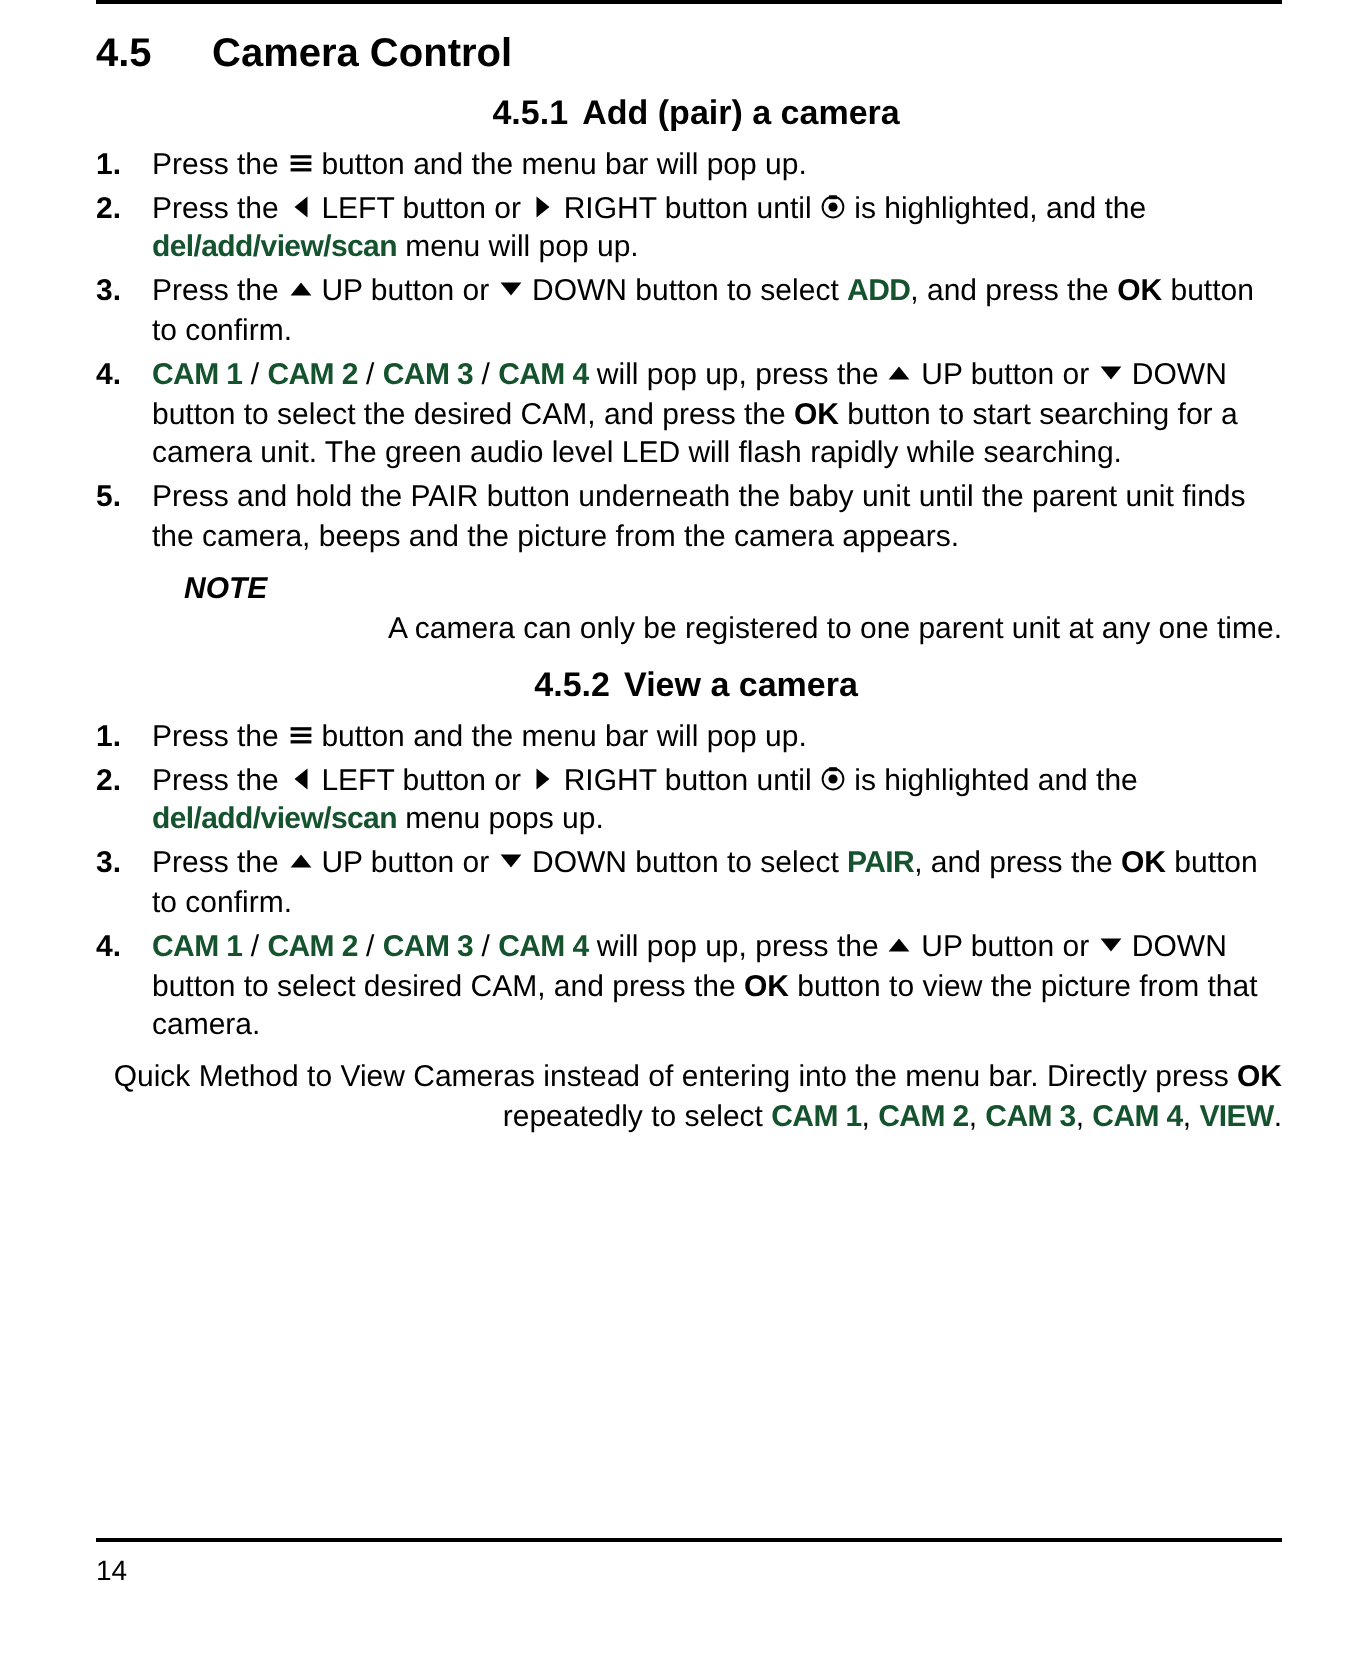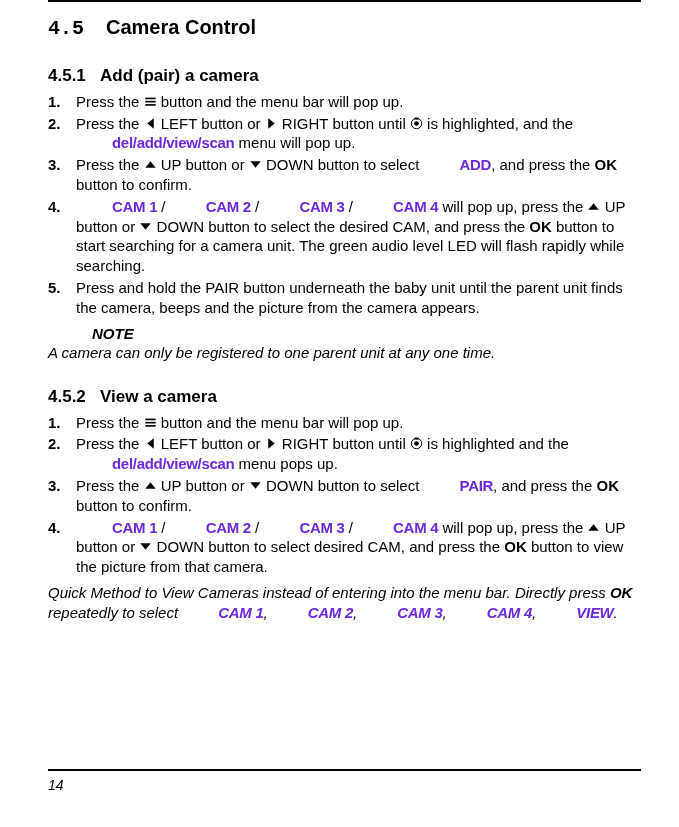--- a/index.html
+++ b/index.html
@@ -22,25 +22,26 @@
   .content {
     padding: 8px 38px 0 48px;
     font-size: 15px;
     line-height: 1.32;
   }
   h1.sec {
     font-size: 20px;
     font-weight: bold;
     margin: 4px 0 6px 0;
   }
-  h1.sec .num { display:inline-block; width:58px;font-family:Liberation Mono, monospace; }
+  h1.sec .num { display:inline-block; width:58px; }
   h2.sub {
     font-size: 17px;
     font-weight: bold;
-    margin: 23px 0 4px 0;
+    margin: 6px 0 4px 0;
+    text-align: center;
   }
   h2.sub .num { display:inline-block; width:52px; }
   ol.steps {
     list-style: none;
     padding: 0;
     margin: 0 0 6px 0;
   }
   ol.steps > li {
     display: flex;
     margin: 0 0 2px 0;
@@ -52,29 +53,28 @@
   ol.steps > li .t {
     flex: 1;
   }
   .note-h, .tip-h {
     font-weight: bold;
     font-style: italic;
     margin-top: 4px;
     margin-left: 44px;
   }
   .note-b, .tip-b {
-    font-style: italic;
     margin-bottom: 8px;
+    text-align: right;
   }
   .mono {
     font-family: "Arial Narrow", Arial, sans-serif;
     font-weight: bold;
-    color: #6d28d9;
+    color: #14532d;
     letter-spacing: -0.3px;
-    margin-left: 36px;
   }
   .ok { font-weight: bold; }
   svg.ic {
     width: 13px;
     height: 13px;
     vertical-align: -1px;
   }
   .footer {
     position: absolute;
     left: 0; right: 0;
@@ -82,21 +82,20 @@
   }
   .footer .bar {
     border-top: 2px solid #000;
     margin: 0 38px 6px 48px;
   }
   .footer .row {
     display: flex;
     justify-content: space-between;
     padding: 0 38px 0 48px;
     font-size: 14px;
-    font-style: italic;
   }
 </style>
 </head>
 <body>
 
 <div class="page">
   <div class="rule"></div>
   <div class="content">
 
     <h1 class="sec">

